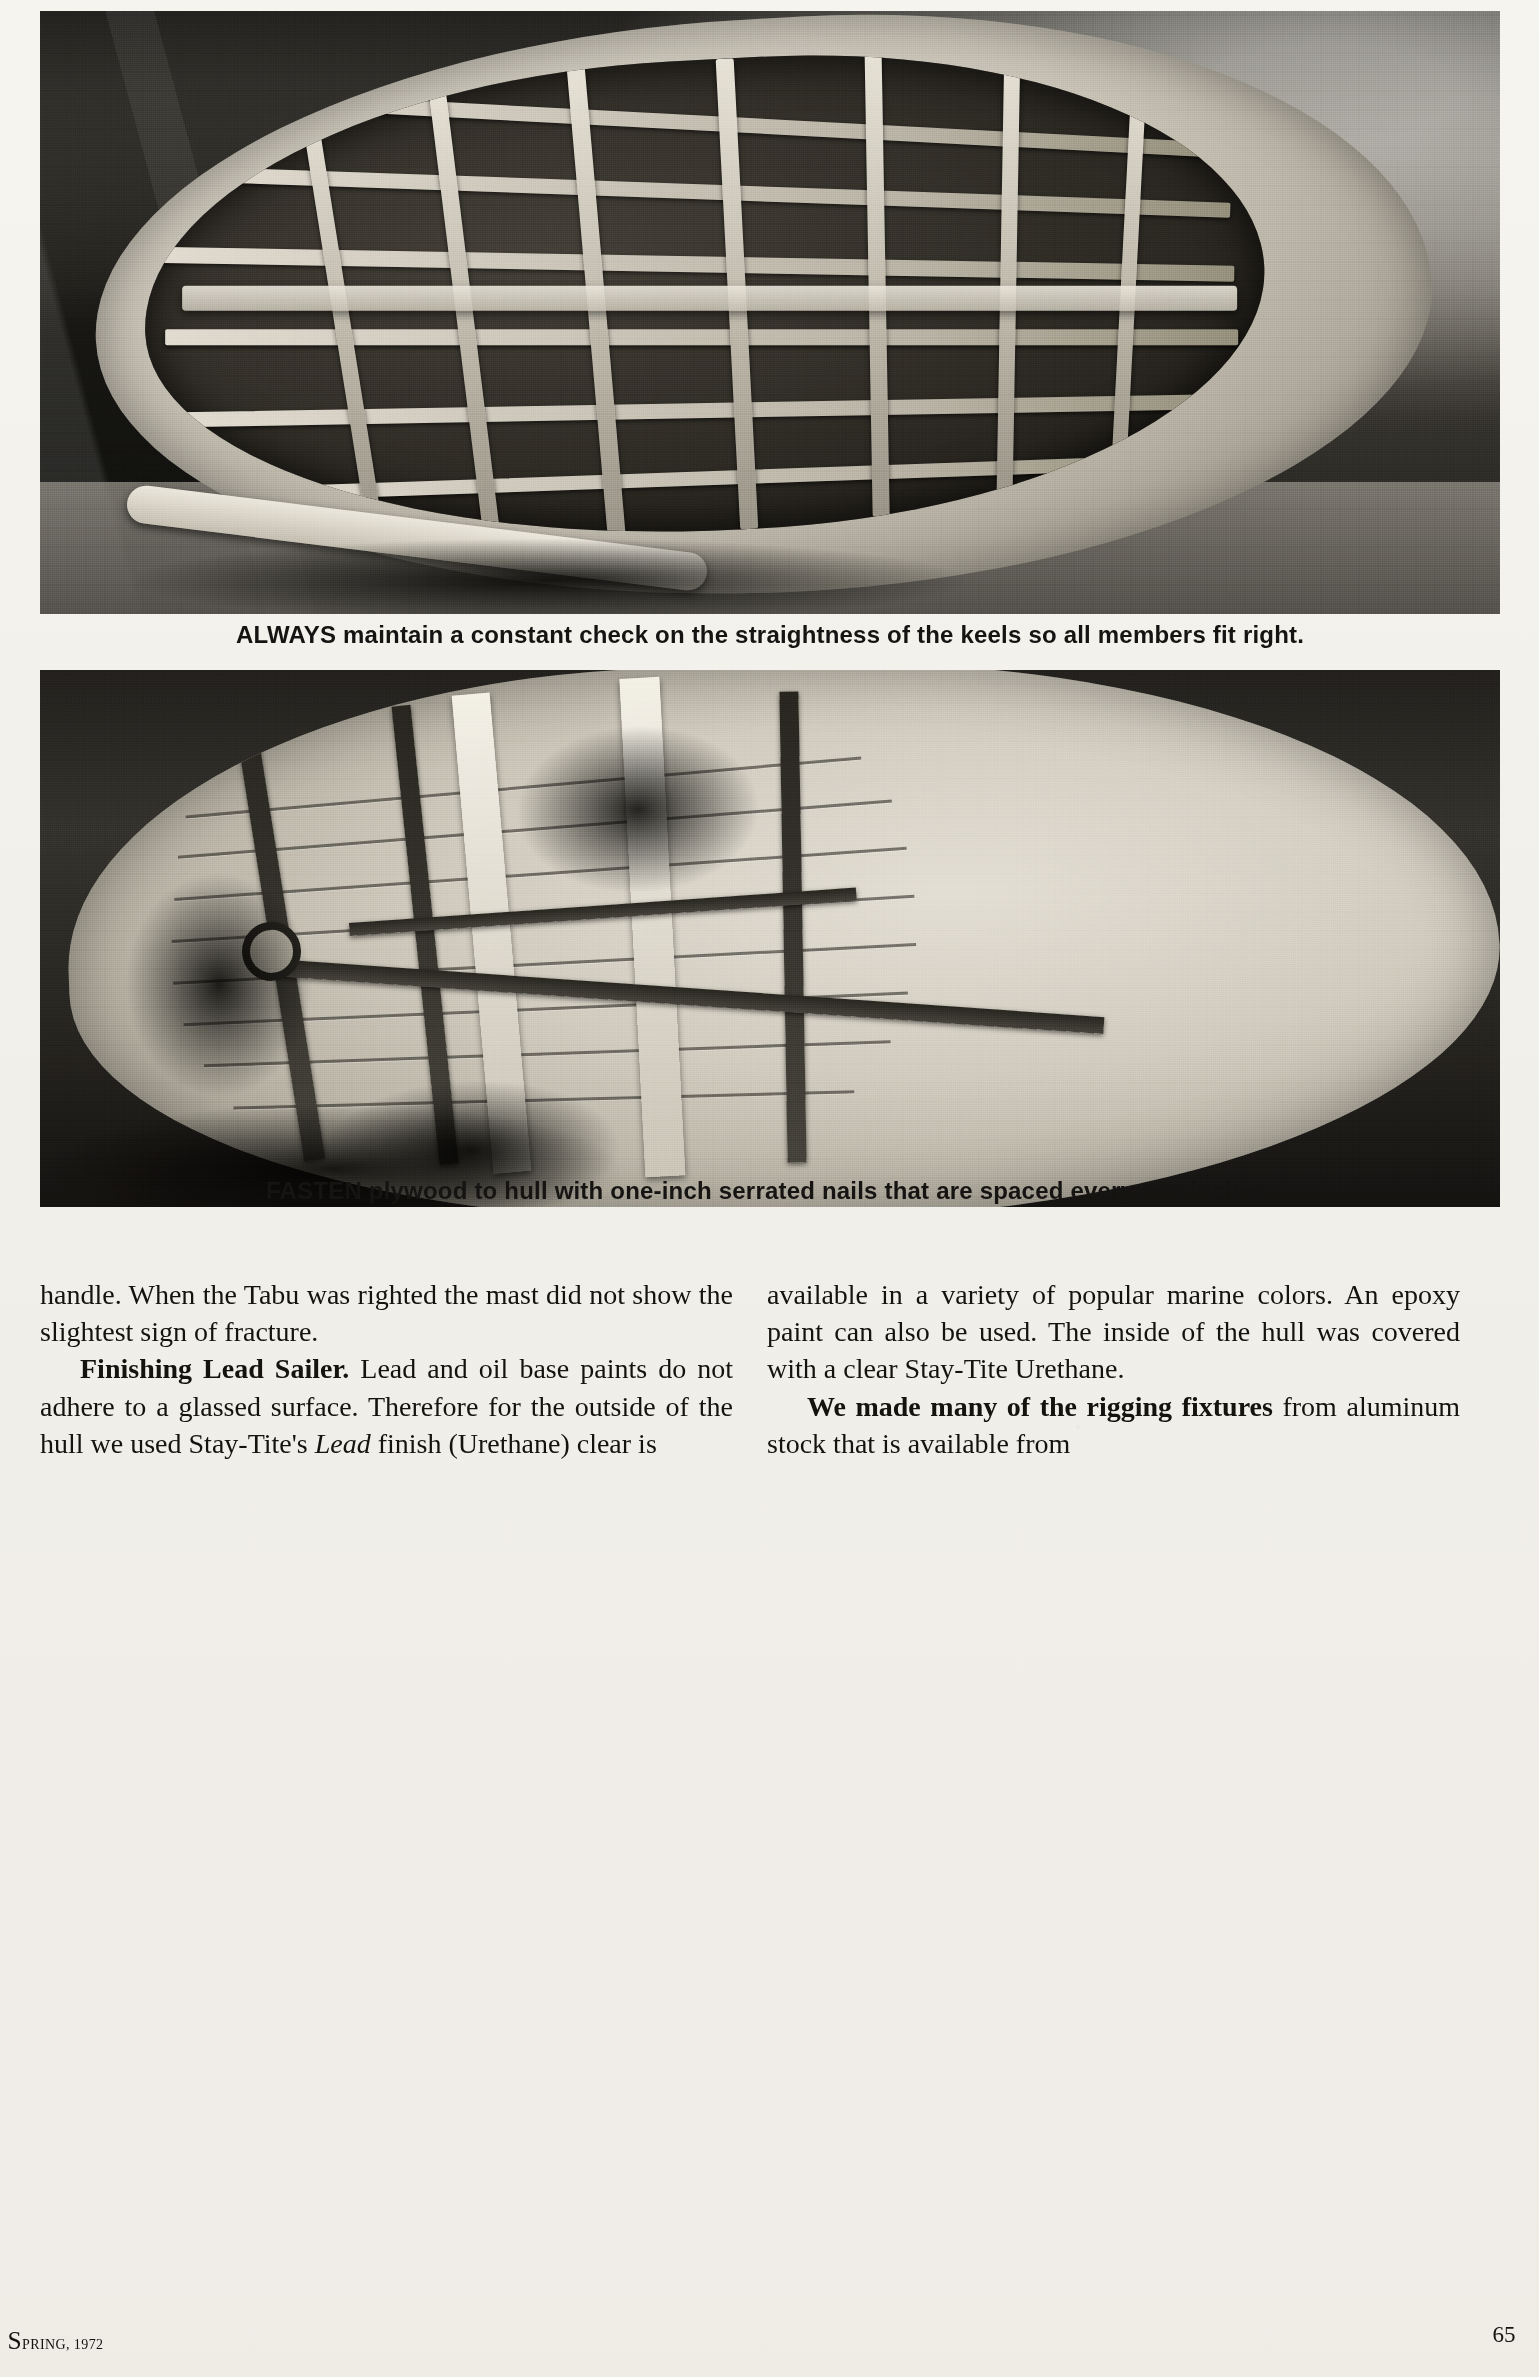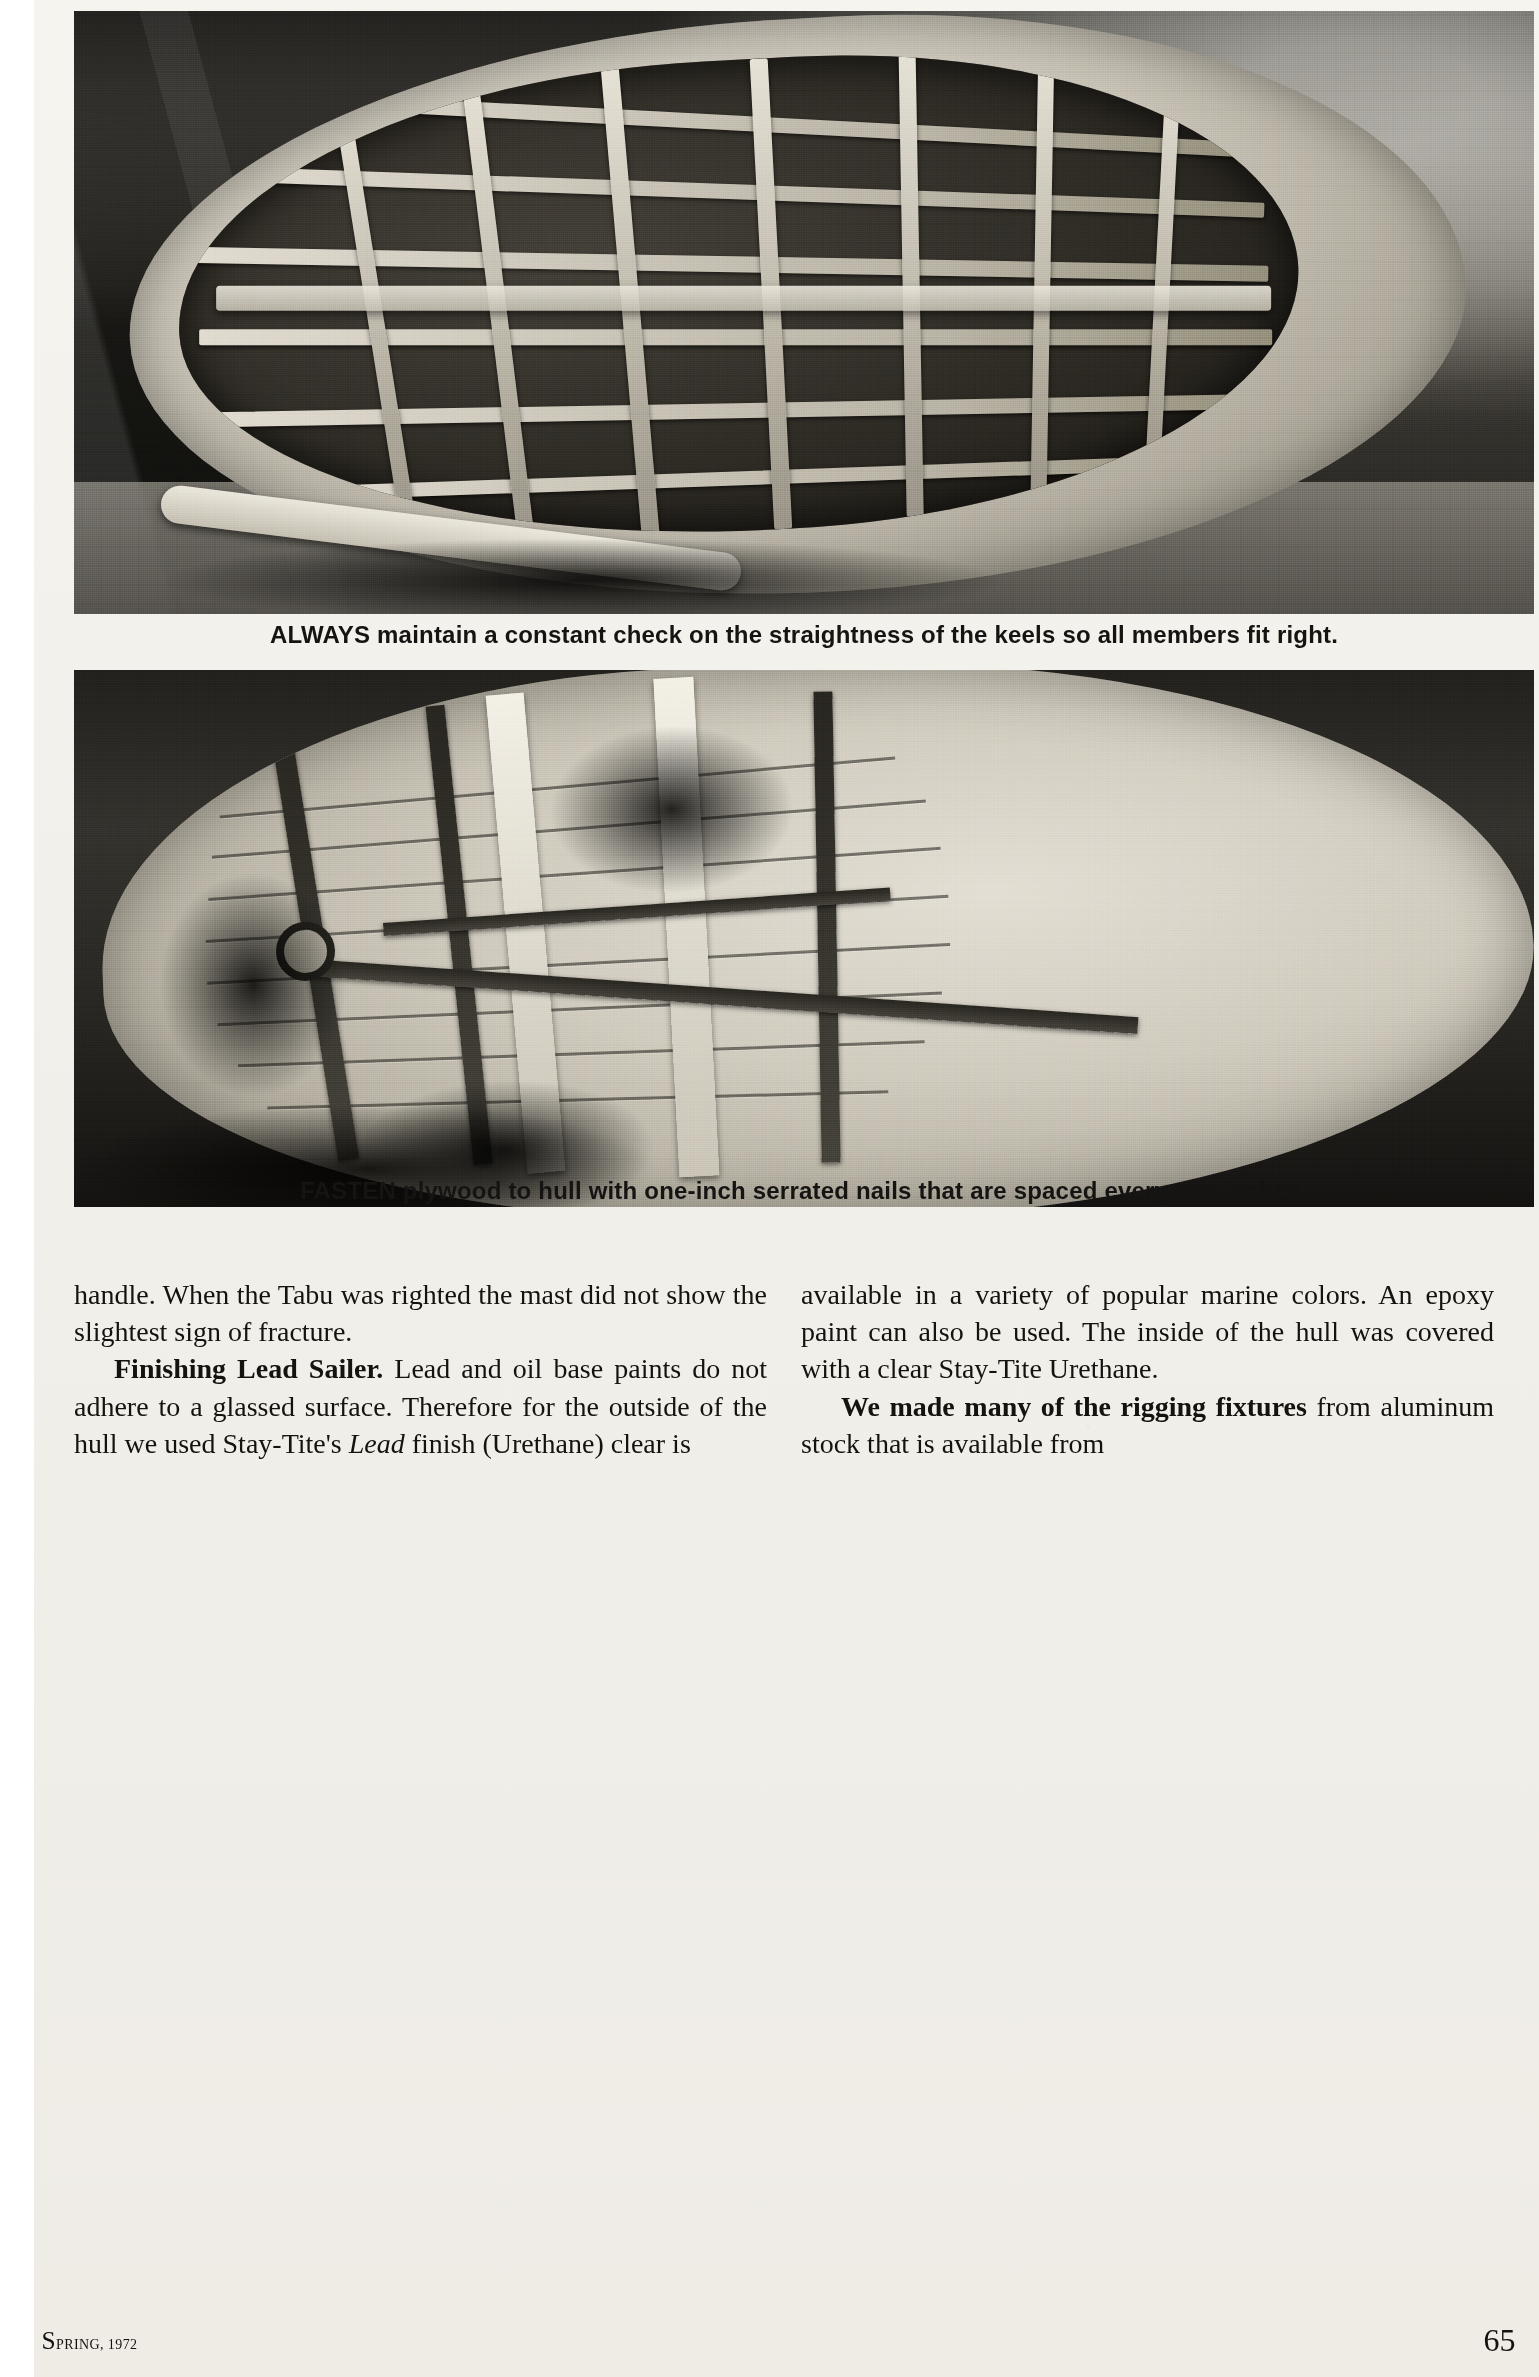--- a/index.html
+++ b/index.html
@@ -11,21 +11,20 @@
     width: 1540px;
     height: 2378px;
     position: relative;
     font-family: "Liberation Serif", serif;
     overflow: hidden;
   }
   .page {
     position: absolute;
     inset: 0;
     background: #4d7c0f;
-    margin-left: 34px;
   }
   
   .paper-noise {
     position: absolute;
     inset: 0;
     background:
       radial-gradient(circle at 10% 20%, rgba(0,0,0,0.025) 0 1.9px, transparent 2.8px),
       radial-gradient(circle at 70% 60%, rgba(0,0,0,0.02) 0 1.9px, transparent 2.8px),
       linear-gradient(180deg, #f6f4ef 0%, #f1efe9 50%, #efece6 100%);
     pointer-events: none;
@@ -209,21 +208,21 @@
     font-size: 21.7px;
     color: #15130f;
     letter-spacing: 0.4px;
   }
   .footer-left .sc { font-size: 14px; }
   .footer-right {
     position: absolute;
     right: 24.5px;
     top: 2322px;
     font-family: "Liberation Serif", serif;
-    font-size: 32px;
+    font-size: 23px;
     font-weight: 400;
     color: #15130f;
   }
 </style>
 </head>
 <body>
 
 <div class="page">
   <div class="paper-noise"></div>
 

